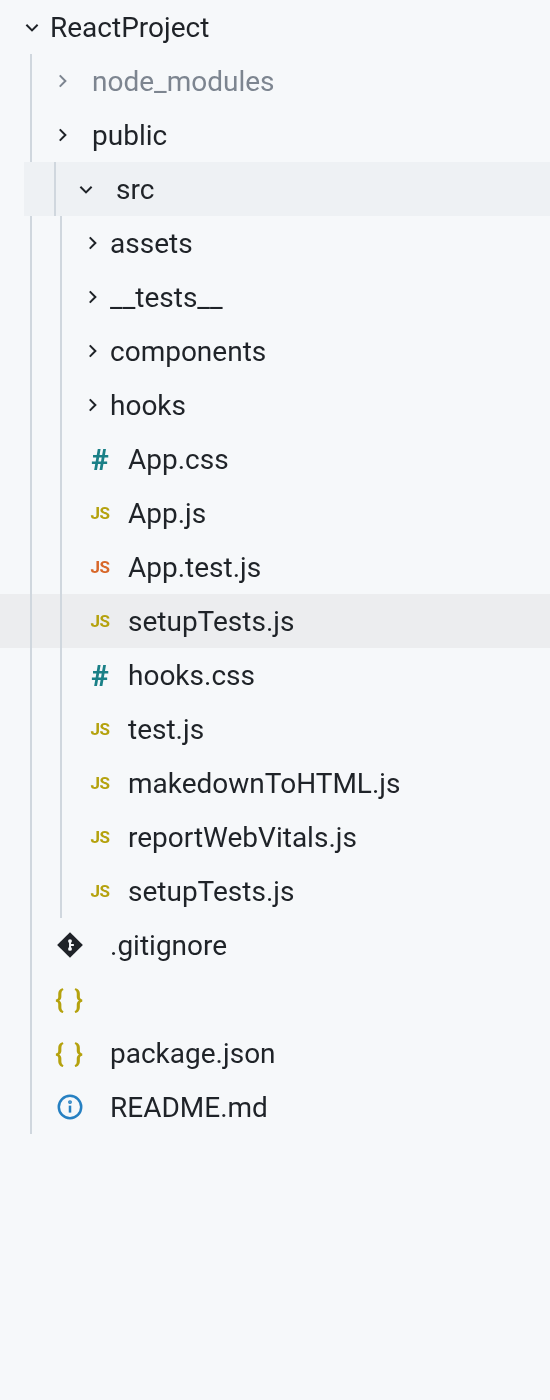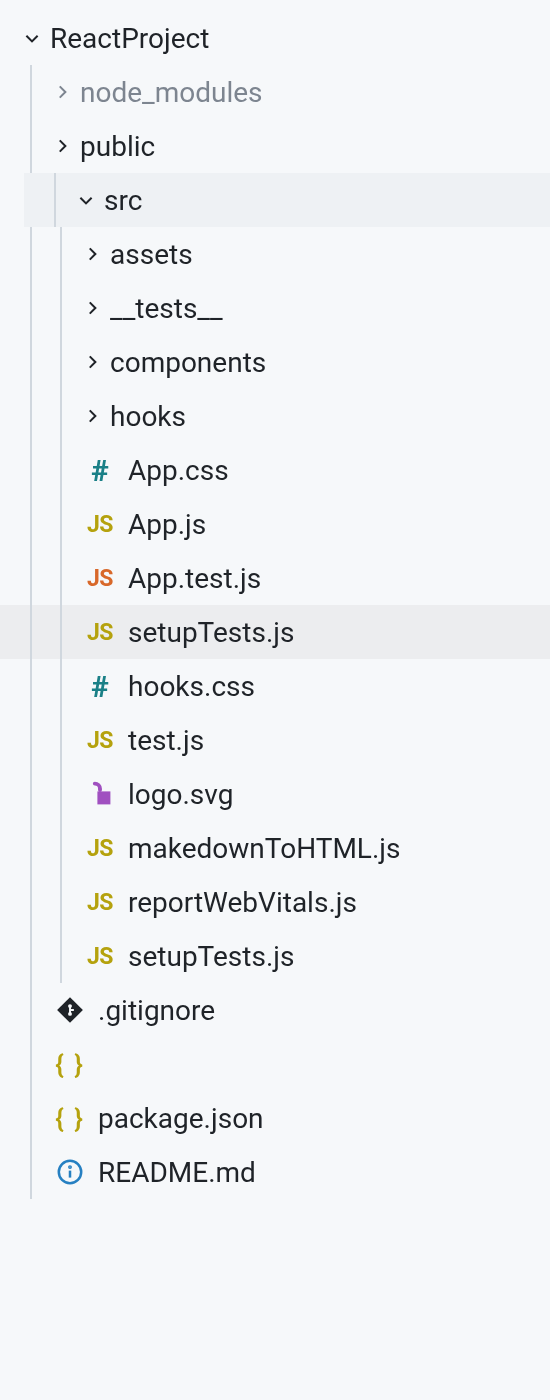--- a/index.html
+++ b/index.html
@@ -10,21 +10,21 @@
     body {
       font-family: -apple-system, BlinkMacSystemFont, "Segoe UI", Roboto, sans-serif;
       font-size: 28px;
       background: #f6f8fa;
       color: #1f2328;
       width: 550px;
       height: 1400px;
       overflow: hidden;
     }
     .tree {
-      padding-top: 11px;
+      padding-top: 0;
     }
     .row {
       display: flex;
       align-items: center;
       height: 54px;
       cursor: pointer;
       white-space: nowrap;
       position: relative;
     }
     .row.selected-src {
@@ -62,24 +62,24 @@
       margin-right: 10px;
       font-weight: 700;
     }
     .label {
       color: #1f2328;
     }
     .label.dimmed {
       color: #7d8590;
     }
     .pad0 { padding-left: 22px; }
-    .pad1 { padding-left: 52px; }
+    .pad1 { padding-left: 52px; gap: 12px; }
     .pad2 { padding-left: 82px; }
     
-    .js-icon { color: #b5a20e; font-size: 23px; letter-spacing: -0.5px; }
+    .js-icon { color: #b5a20e; font-size: 17px; letter-spacing: -0.5px; }
     .js-icon.orange { color: #d8682a; }
     .hash-icon { color: #1a8087; font-size: 30px; font-weight: 800; }
     .json-icon { color: #b5a20e; font-size: 26px; font-weight: 600; letter-spacing: 2px; }
   </style>
 </head>
 <body>
 
 <div class="tree">
 
   <div class="row pad0">
@@ -200,31 +200,20 @@
     <span class="label">hooks.css</span>
   </div>
 
   <div class="row pad2">
     <span class="indent-line l1"></span>
     <span class="indent-line l2"></span>
     <span class="icon-slot js-icon">JS</span>
     <span class="label">test.js</span>
   </div>
 
-  <div class="row pad2">
-    <span class="indent-line l1"></span>
-    <span class="indent-line l2"></span>
-    <span class="icon-slot">
-      <svg width="26" height="26" viewBox="0 0 20 20">
-          <path d="M6 2 A4 4 0 0 1 10 6 L10 7" fill="none" stroke="#a050c0" stroke-width="3" stroke-linecap="round"></path>
-          <rect x="8" y="8" width="10" height="10" fill="#a050c0"></rect>
-        </svg>
-    </span>
-    <span class="label">logo.svg</span>
-  </div>
 
   <div class="row pad2">
     <span class="indent-line l1"></span>
     <span class="indent-line l2"></span>
     <span class="icon-slot js-icon">JS</span>
     <span class="label">makedownToHTML.js</span>
   </div>
 
   <div class="row pad2">
     <span class="indent-line l1"></span>

